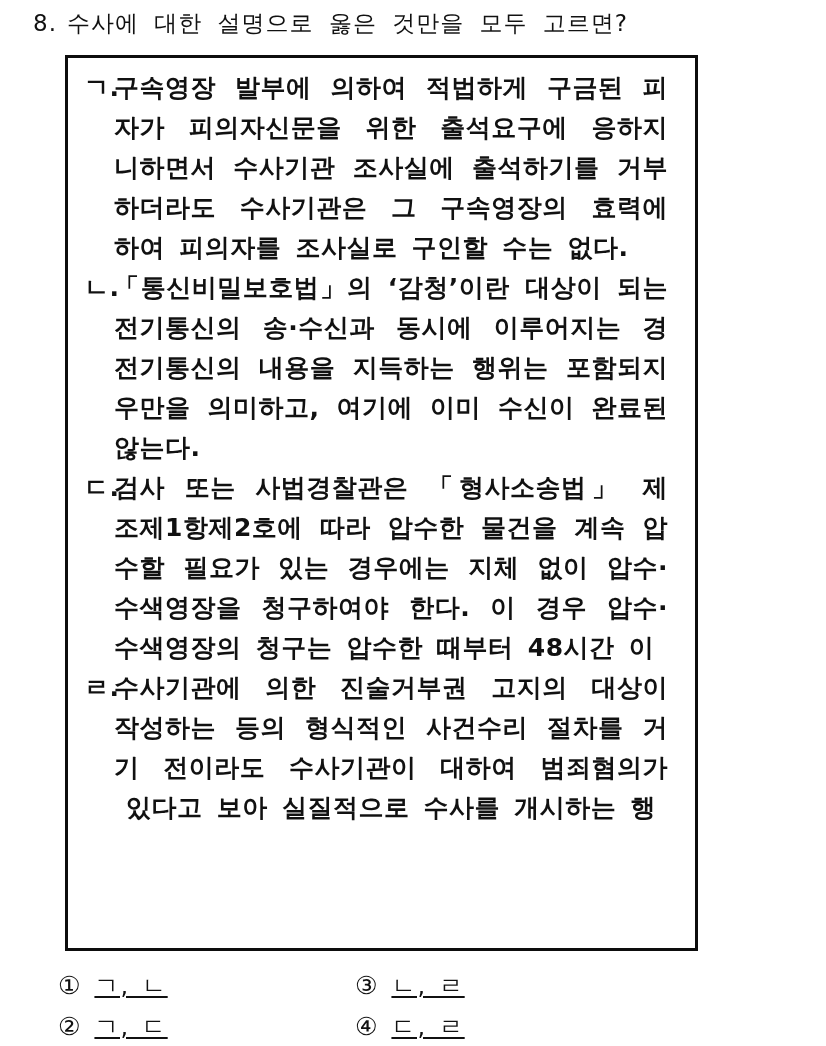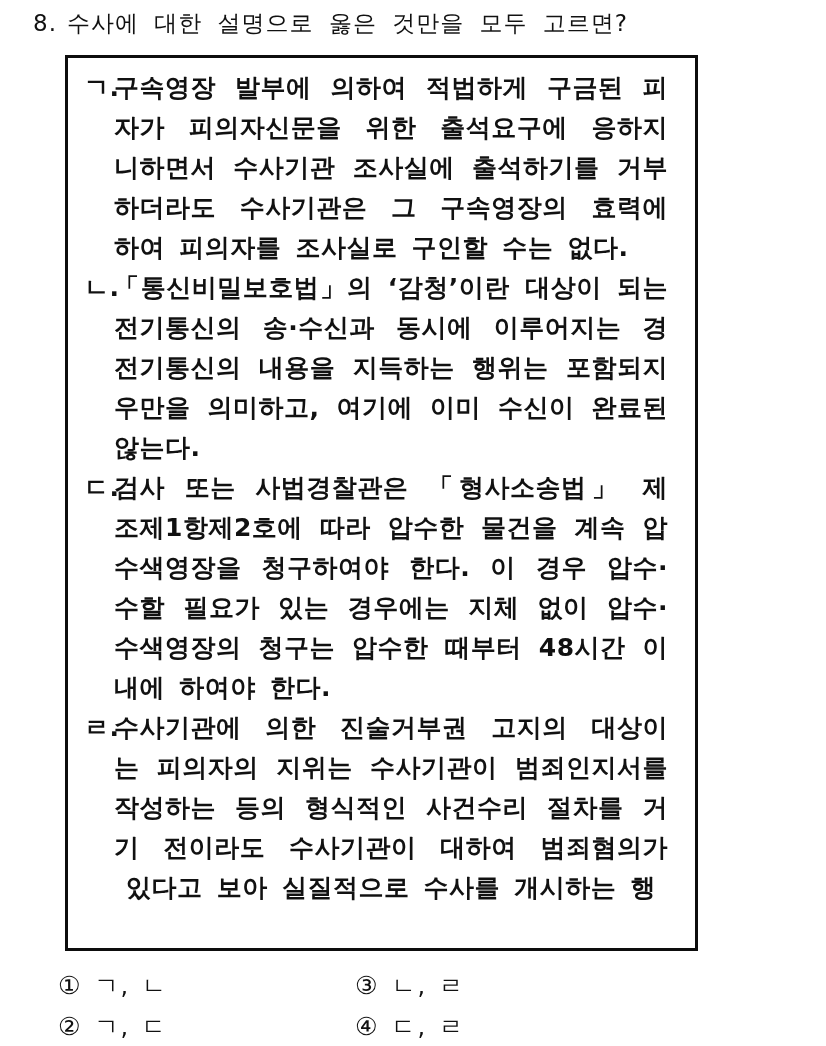--- a/index.html
+++ b/index.html
@@ -70,20 +70,21 @@
   .choices {
     position: absolute;
     left: 58px;
     top: 970px;
     display: grid;
     grid-template-columns: 297px auto;
     row-gap: 9px;
     font-size: 24px;
     line-height: 32px;
     color: #111111;
+    text-decoration: underline;
   }
   .choice { white-space: nowrap; }
   .choice-num {
     display: inline-block;
     margin-right: 14px;
     font-size: 25px;
   }
   .choice-text { letter-spacing: 2px; word-spacing: 2px; }
 </style>
 </head>
@@ -117,32 +118,30 @@
         <div class="line">우만을 의미하고, 여기에 이미 수신이 완료된</div>
         <div class="line">않는다.</div>
       </div>
     </div>
 
     <div class="item">
       <span class="marker">ㄷ.</span>
       <div class="lines">
         <div class="line">검사 또는 사법경찰관은 「형사소송법」 제216</div>
         <div class="line">조제1항제2호에 따라 압수한 물건을 계속 압</div>
+        <div class="line">수할 필요가 있는 경우에는 지체 없이 압수·</div>
         <div class="line">수색영장을 청구하여야 한다. 이 경우 압수·</div>
-        <div class="line">수할 필요가 있는 경우에는 지체 없이 압수·</div>
         <div class="line">수색영장의 청구는 압수한 때부터 48시간 이</div>
-        <div class="line">내에 하여야 한다.</div>
       </div>
     </div>
 
     <div class="item">
       <span class="marker">ㄹ.</span>
       <div class="lines">
         <div class="line">수사기관에 의한 진술거부권 고지의 대상이 되</div>
-        <div class="line">는 피의자의 지위는 수사기관이 범죄인지서를</div>
         <div class="line">작성하는 등의 형식적인 사건수리 절차를 거치</div>
         <div class="line">기 전이라도 수사기관이 대하여 범죄혐의가</div>
         <div class="line">있다고 보아 실질적으로 수사를 개시하는 행위</div>
       </div>
     </div>
 
   </div>
 
   <div class="choices">
     <div class="choice">

